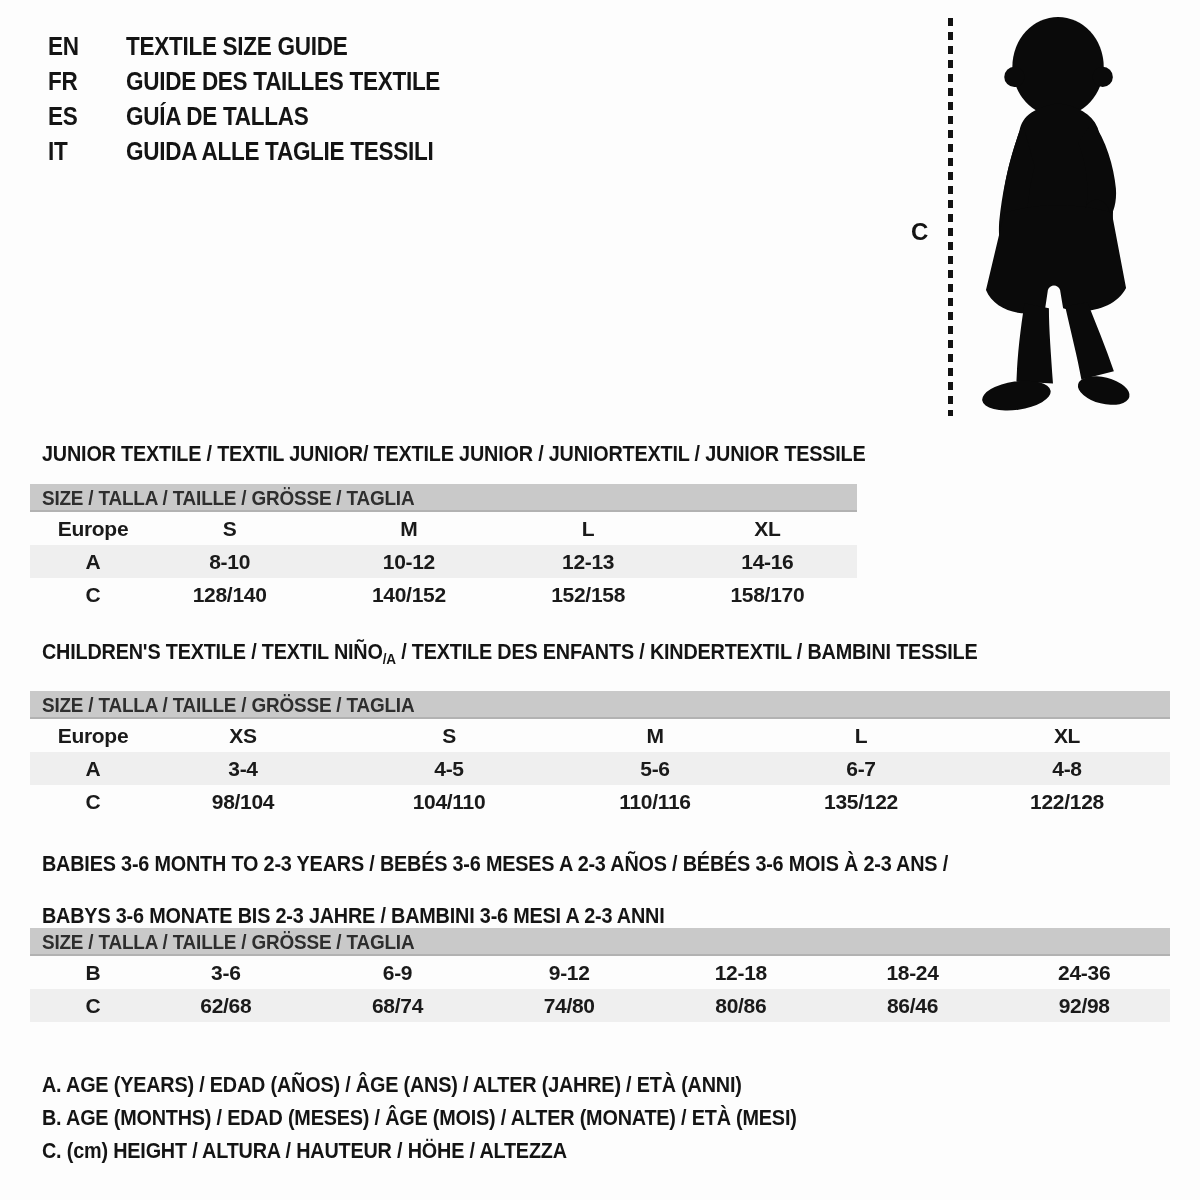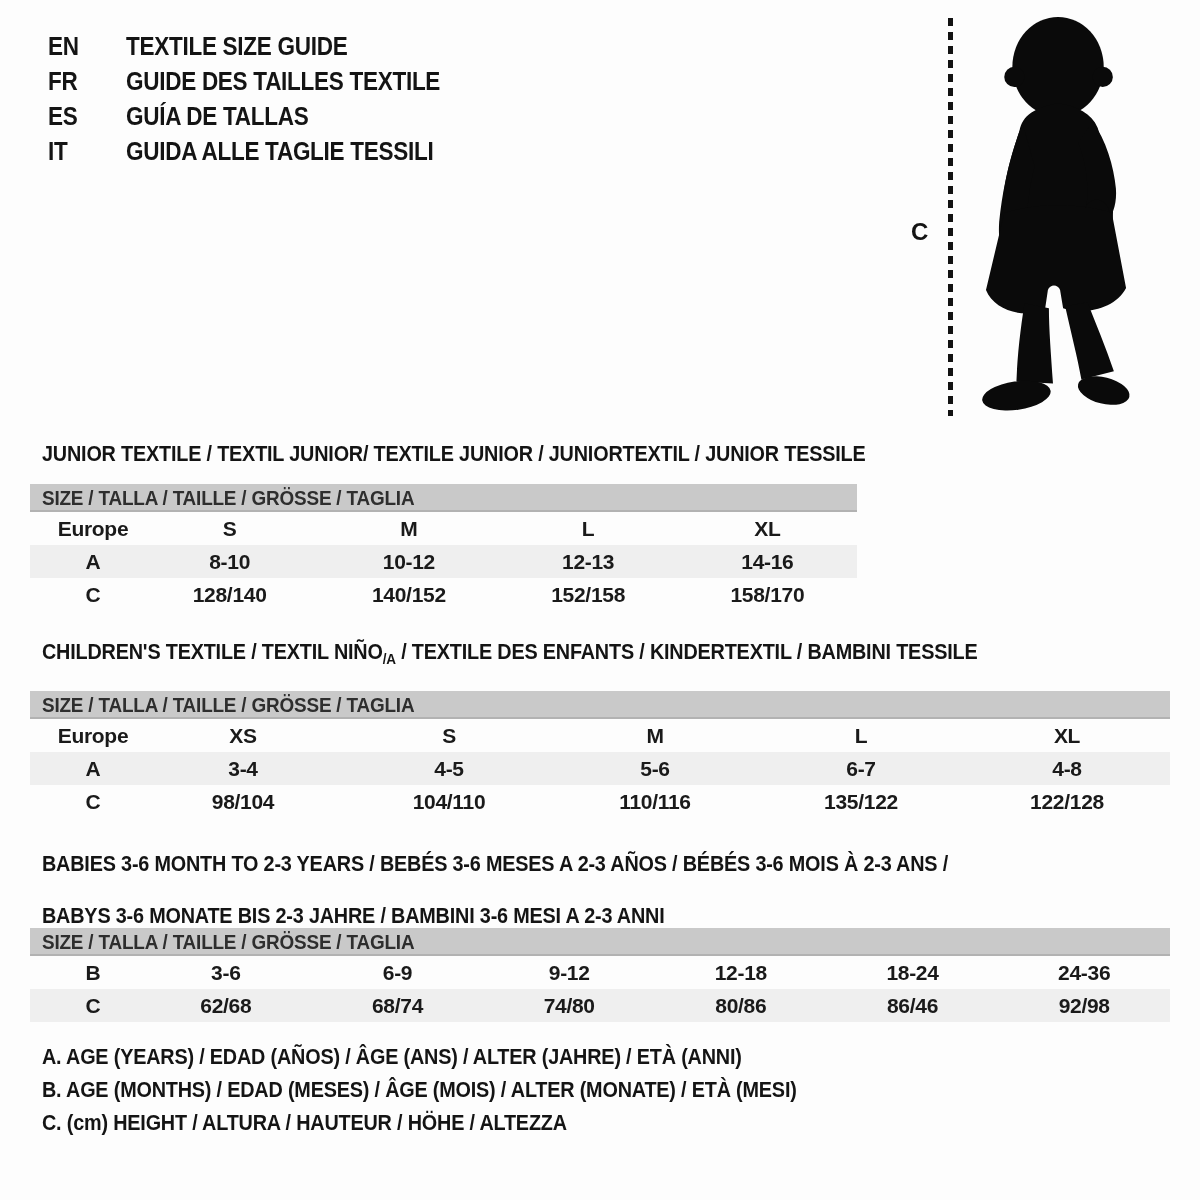--- a/index.html
+++ b/index.html
@@ -53,21 +53,21 @@
     font-size: 21px; font-weight: 700; color: #2e2e2e; letter-spacing: -0.2px;
   }
   .trow { display: flex; height: 33px; align-items: center; }
   .trow.alt { background: #efefef; }
   .cell {
     flex: 1; text-align: center;
     font-size: 21px; font-weight: 700; letter-spacing: -0.3px; color: #1a1a1a;
   }
   .cell.lbl { flex: 0 0 110px; text-align: center; padding-left: 16px; }
   
-  .legend { position: absolute; left: 42px; top: 1040px; }
+  .legend { position: absolute; left: 42px; top: 1068px; }
   .legend-line {
     height: 33px; line-height: 33px;
     font-size: 22px; font-weight: 700; letter-spacing: -0.2px; white-space: nowrap;
   }
 </style>
 </head>
 <body>
 
 <div class="canvas">
 

